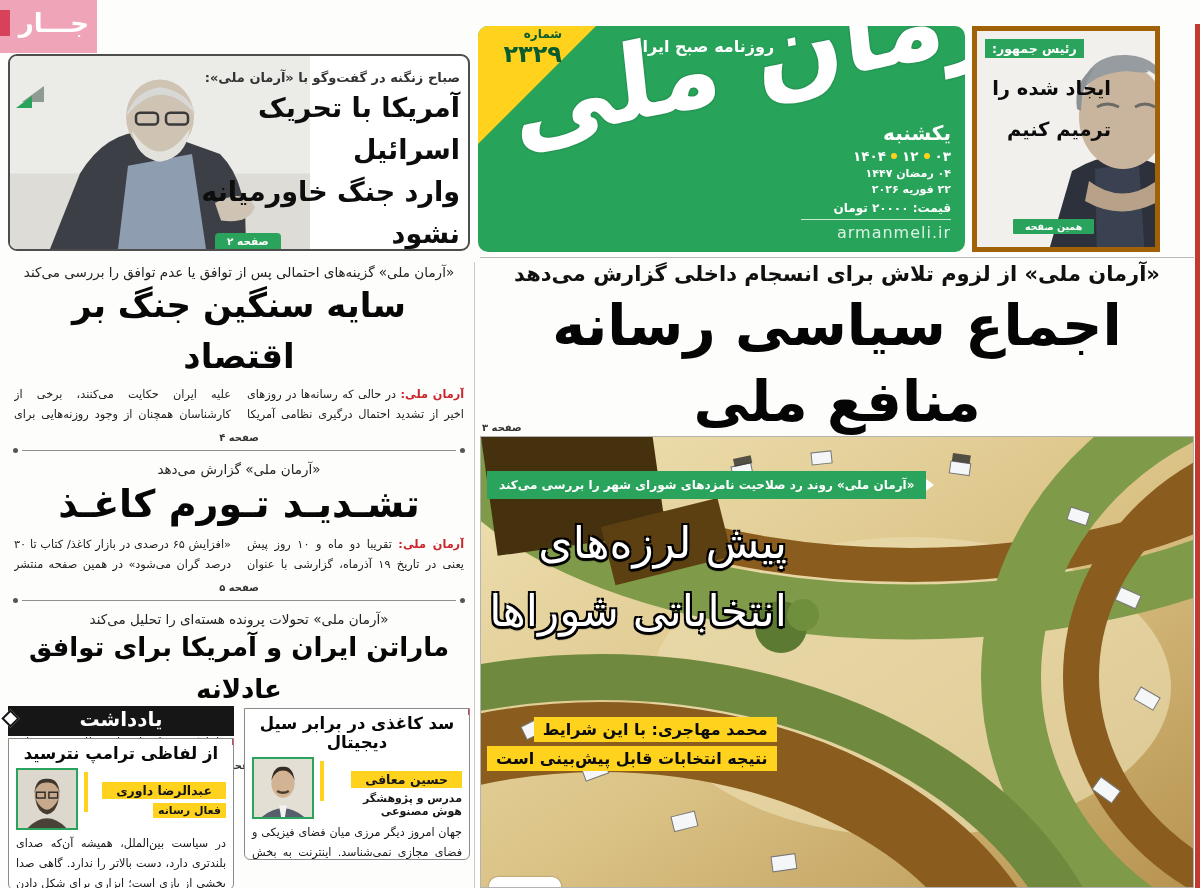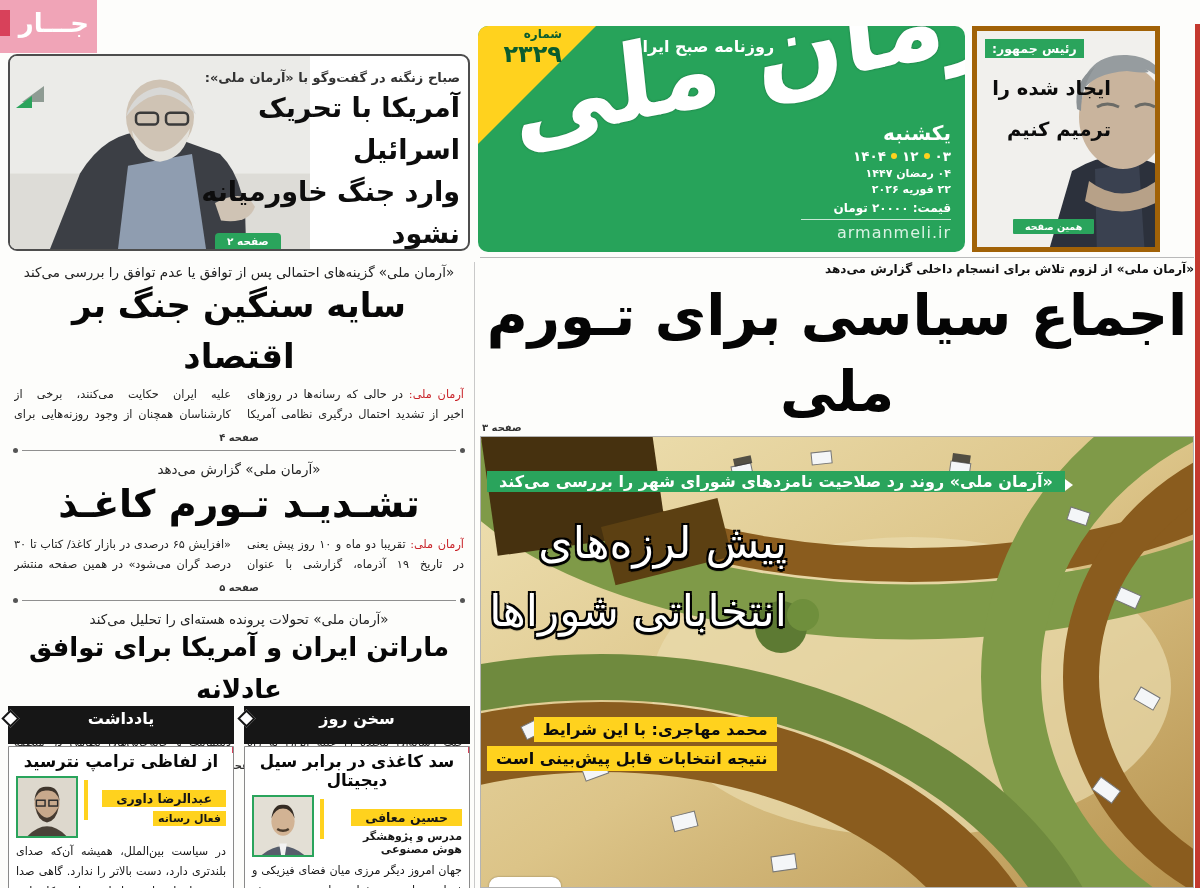--- a/index.html
+++ b/index.html
@@ -22,21 +22,21 @@
            border:2px solid #4d4d4d; border-radius:9px; overflow:hidden; }
   .tl-curl1 { left:22px; top:86px; width:0; height:0;
               border-top:16px solid transparent; border-right:22px solid #8e9b93; z-index:3; }
   .tl-curl2 { left:16px; top:96px; width:0; height:0;
               border-top:12px solid transparent; border-right:16px solid #2aa45c; z-index:3; }
   .tl-photo { left:0; top:0; width:300px; height:100%; }
   .tl-text { position:absolute; right:8px; top:14px; width:292px; direction:rtl; text-align:right; }
   .kicker-sm { font-size:13px; font-weight:bold; color:#333; }
   .tl-head { font-size:27px; font-weight:bold; color:#0d0d0d; line-height:1.55; margin-top:2px; }
   .lead { font-size:11.3px; line-height:1.75; color:#222; text-align:justify; direction:rtl; }
-  .lead .lbl { color:#c9252b; font-weight:normal; }
+  .lead .lbl { color:#c9252b; font-weight:bold; }
   .pill { display:inline-block; background:#2aa45c; color:#fff; font-size:10.5px; font-weight:bold;
           padding:2px 12px; border-radius:4px 4px 0 0; direction:rtl; }
   .tl-pill { position:absolute; left:205px; bottom:0; }
 
   
   .masthead { left:478px; top:26px; width:487px; height:226px; background:#27a35a;
               border-radius:10px; overflow:hidden; }
   .corner-yellow { position:absolute; left:0; top:0; width:118px; height:118px; background:#ffd21e;
                    clip-path:polygon(0 0,100% 0,0 100%); }
   .issue { position:absolute; left:6px; top:1px; width:78px; text-align:right; color:#0a5c2f; direction:rtl; }
@@ -63,21 +63,21 @@
   .prez-kicker { position:absolute; left:8px; top:8px; background:#2aa45c; color:#fff;
                  font-size:12.5px; font-weight:bold; padding:2px 7px; direction:rtl; z-index:2; }
   .prez-head { position:absolute; left:6px; top:38px; width:128px; direction:rtl; text-align:right;
                font-size:19.5px; font-weight:bold; color:#0c0c0c; line-height:2.1; z-index:2; }
   .prez-pill { position:absolute; left:8px; bottom:13px; z-index:2; border-radius:1px; font-size:9.5px;margin-left:28px; }
   .red-edge { left:1195px; top:24px; width:5px; height:864px; background:#c4392f; }
 
   
   .rule-h { background:#b9b9b9; height:1px; }
   .main-story { left:480px; top:262px; width:714px; direction:rtl; }
-  .ms-kicker { font-size:12px; font-weight:bold; color:#111; }
+  .ms-kicker { text-align:center; font-size:21px; font-weight:bold; color:#111; }
   .ms-head { text-align:center; font-size:56px; font-weight:bold; color:#050505; line-height:1.35;
              margin-top:2px; letter-spacing:-1px; }
   .ms-lead { margin-top:8px; columns:2; column-gap:22px; font-size:12px; line-height:1.8;
              text-align:justify; height:56px; overflow:hidden; }
   .ms-page { position:absolute; left:2px; top:160px; font-size:10px; font-weight:bold; color:#333; direction:rtl; }
 
   
   .leftcol { left:8px; top:260px; width:462px; direction:rtl; }
   .art { padding:4px 6px 0 6px; position:relative; }
   .art .k { text-align:center; font-size:13.5px; font-weight:normal; color:#222; }
@@ -90,22 +90,22 @@
   .art .pg { text-align:center; font-size:10px; font-weight:bold; color:#333; margin-top:3px; }
   .sep { height:1px; background:#8f8f8f; margin:7px 14px 6px 14px; position:relative; }
   .sep::before,.sep::after { content:""; position:absolute; top:-2px; width:5px; height:5px;
                              border-radius:50%; background:#555; }
   .sep::before { right:-9px; } .sep::after { left:-9px; }
   .vdiv { left:474px; top:262px; width:1px; height:626px; background:#c9c9c9; }
 
   
   .opinions { left:8px; top:706px; width:462px; display:flex; gap:10px; direction:ltr; }
   .opbox { width:226px; position:relative; }
-  .opbar { position:relative; background:#161616; color:#fff; height:38px; line-height:26px;
-           text-align:center; font-size:16px; font-weight:bold; direction:rtl; }
+  .opbar { position:relative; background:#161616; color:#fff; height:30px; line-height:26px;
+           text-align:center; font-size:20px; font-weight:bold; direction:rtl; }
   .opbar .diamond { position:absolute; left:-4px; top:6px; width:13px; height:13px; background:#fff;
                     border:2px solid #161616; transform:rotate(45deg); }
   .opbody { border:1px solid #8a8a8a; border-radius:0 0 6px 6px; margin-top:2px; padding:5px 7px;
             height:152px; overflow:hidden; direction:rtl; background:#fff; position:relative; }
   .opmark { position:absolute; right:-2px; top:-4px; width:10px; height:10px;
             border-top:3px solid #d8415a; border-right:3px solid #d8415a; }
   .ophead { text-align:center; font-size:16.5px; font-weight:bold; color:#080808; }
   .oprow { display:flex; direction:ltr; align-items:flex-start; gap:6px; margin-top:5px; }
   .opphoto { width:62px; height:62px; border:2px solid #2aa45c; flex:0 0 auto; }
   .opybar { width:4px; height:40px; background:#ffd21e; margin-top:4px; flex:0 0 auto; }
@@ -113,21 +113,21 @@
   .opname { display:inline-block; background:#ffd21e; font-size:12.5px; font-weight:bold;
             padding:1px 14px; margin-top:14px; }
   .oprole { font-size:11px; font-weight:bold; margin-top:4px; }
   .oprole.yl { background:#ffd21e; display:inline-block; padding:1px 5px;text-align:center; }
   .optext { font-size:11.2px; line-height:1.8; text-align:justify; margin-top:4px; }
 
   
   .photostory { left:480px; top:436px; width:714px; height:452px; border:1px solid #b3b3b3;
                 overflow:hidden; background:#d8c184; }
   .ps-kicker { position:absolute; left:6px; top:34px; background:#2aa45c; color:#fff;
-               font-size:16px; font-weight:bold; padding:1px 12px; direction:rtl; z-index:4; }
+               font-size:12px; font-weight:bold; padding:7px 12px; direction:rtl; z-index:4; }
   .ps-kicker::after { content:""; position:absolute; right:-8px; top:8px; width:0; height:0;
                       border-left:8px solid #fff; border-top:6px solid transparent;
                       border-bottom:6px solid transparent; }
   .ps-head { position:absolute; left:0; top:72px; width:312px; direction:rtl; text-align:right;
              color:#fff; font-size:44px; font-weight:normal; line-height:1.55; z-index:4;
              text-shadow:-2px -2px 0 #000, 2px -2px 0 #000, -2px 2px 0 #000, 2px 2px 0 #000,
                          0 3px 1px #000; padding-right:6px; }
   .ps-quote { position:absolute; left:6px; top:280px; z-index:4; direction:rtl; text-align:right; }
   .ps-quote span { display:table; background:#ffd21e; color:#0c0c0c; font-size:16px; font-weight:bold;
                    padding:3px 9px; margin-bottom:4px; }
@@ -212,21 +212,21 @@
   </div>
   <span class="pill prez-pill">همین صفحه</span>
 </div>
 <div class="abs red-edge"></div>
 
 <div class="abs rule-h" style="left:480px;top:257px;width:714px;"></div>
 <div class="abs vdiv"></div>
 
 <div class="abs main-story">
   <div class="ms-kicker">«آرمان ملی» از لزوم تلاش برای انسجام داخلی گزارش می‌دهد</div>
-  <div class="ms-head">اجماع سیاسی برای تـورم ملی</div>
+  <div class="ms-head">اجماع سیاسی رسانه منافع ملی</div>
   <p class="lead ms-lead"><span class="lbl">آرمان ملی:</span> <span>بعد از جنگ ۱۲ روزه بین ایران و آمریکا- اسرائیل که در خردادماه درگرفت، سایه جنگ همچنان بر سر منطقه سنگینی می‌کند، اکثریت طیف‌های سیاسی در داخل غیر از تندروها، در طیف‌های اصولگرایی و اصلاح‌طلبی به دنبال انسجام داخلی هستند تا در ادامه بتوانند با تعاملی که بین جریان‌ها و گروه‌های سیاسی شکل می‌گیرد...</span></p>
   <div class="ms-page">صفحه ۳</div>
 </div>
 
 <div class="abs leftcol">
   <div class="art">
     <div class="k">«آرمان ملی» گزینه‌های احتمالی پس از توافق یا عدم توافق را بررسی می‌کند</div>
     <div class="h h-a">سایه سنگین جنگ بر اقتصاد</div>
     <p class="lead lead2"><span class="lbl">آرمان ملی:</span> <span>در حالی که رسانه‌ها در روزهای اخیر از تشدید احتمال درگیری نظامی آمریکا علیه ایران حکایت می‌کنند، برخی از کارشناسان همچنان از وجود روزنه‌هایی برای احتمال توافق نسبی با آمریکا خبر می‌دهند...</span></p>
     <div class="pg">صفحه ۴</div>
@@ -269,24 +269,20 @@
         <div class="opybar"></div>
         <div class="opmeta">
           <span class="opname">عبدالرضا داوری</span>
           <div class="oprole yl">فعال رسانه</div>
         </div>
       </div>
       <p class="optext">در سیاست بین‌الملل، همیشه آن‌که صدای بلندتری دارد، دست بالاتر را ندارد. گاهی صدا بخشی از بازی است؛ ابزاری برای شکل دادن به ادراکات. برهم زدن محاسبات طرف مقابل و گرفتن امتیاز پیش از آغاز...</p>
     </div>
   </div>
   <div class="opbox">
-    <div class="opbar">
-      <span class="diamond"></span>
-      <span>سخن روز</span>
-    </div>
     <div class="opbody">
       <div class="opmark"></div>
       <div class="ophead">سد کاغذی در برابر سیل دیجیتال</div>
       <div class="oprow">
         <svg class="opphoto" viewBox="0 0 60 60">
           <rect width="60" height="60" fill="#e3dfd5"></rect>
           <path d="M8 60 Q30 42 52 60 Z" fill="#565d6b"></path>
           <path d="M26 48 L34 48 L32 60 L28 60 Z" fill="#f2f2f2"></path>
           <ellipse cx="30" cy="25" rx="12" ry="15" fill="#d2b394"></ellipse>
           <path d="M18 22 Q20 7 30 8 Q40 7 42 22 Q38 12 30 12 Q22 12 18 22 Z" fill="#352c24"></path>

